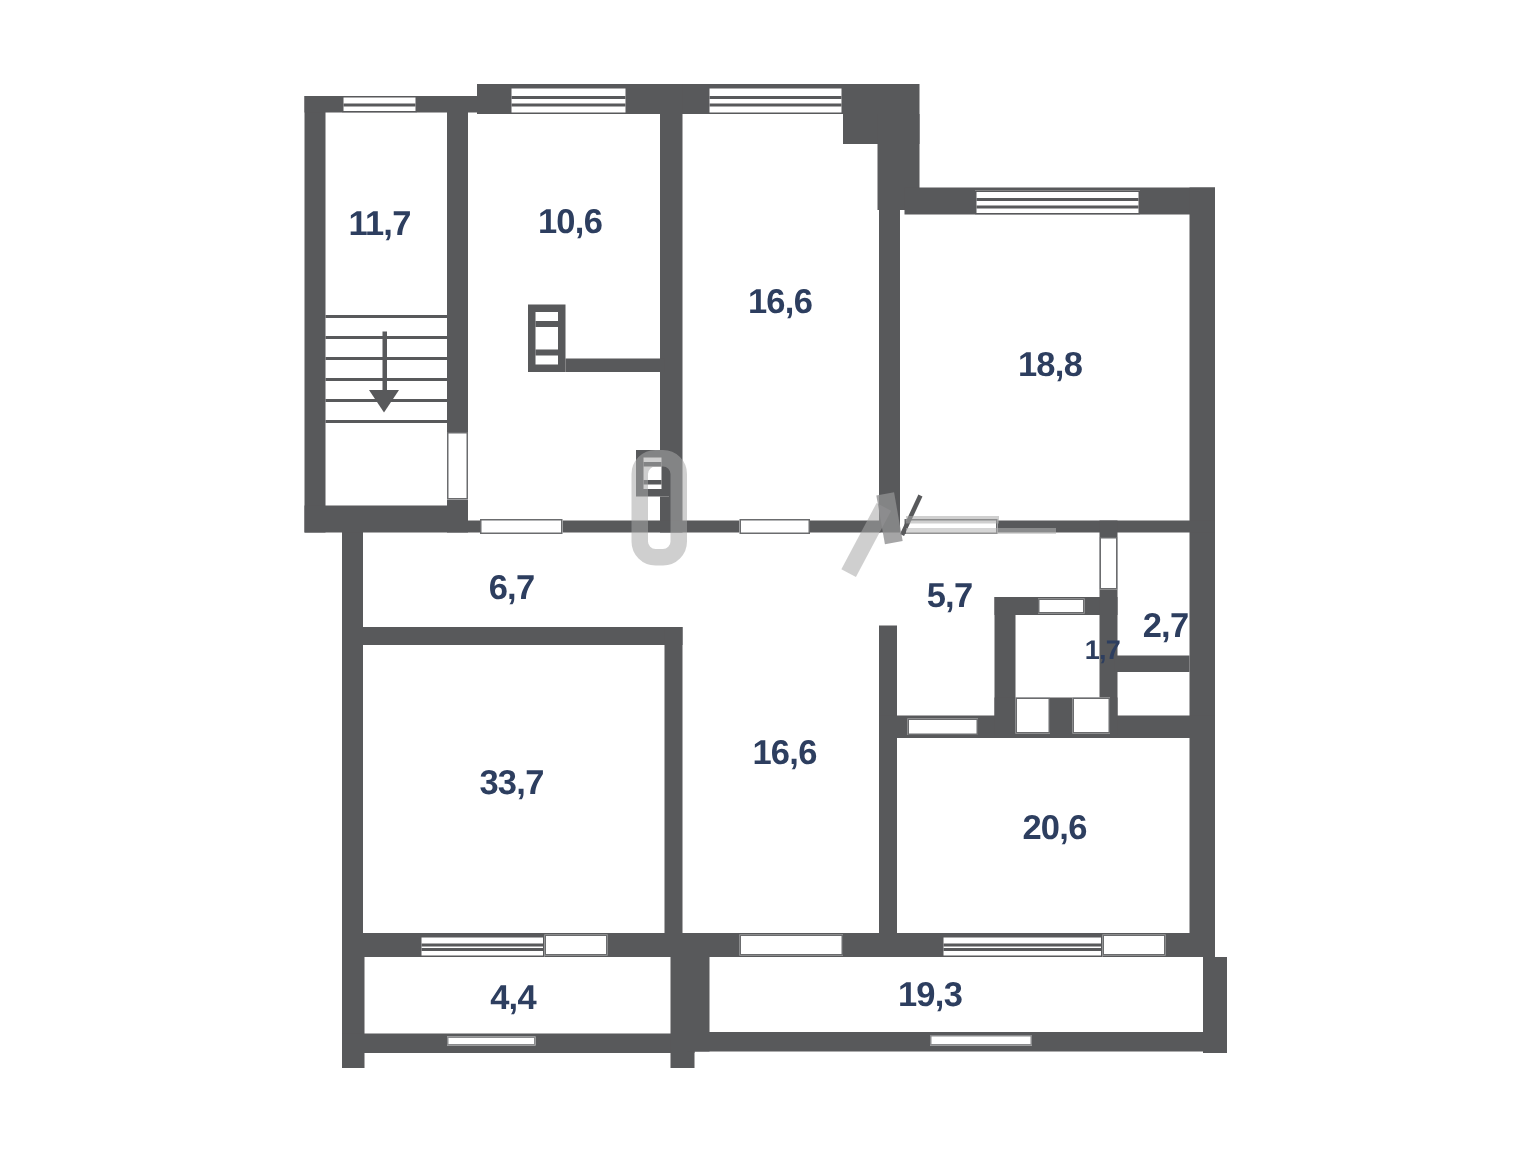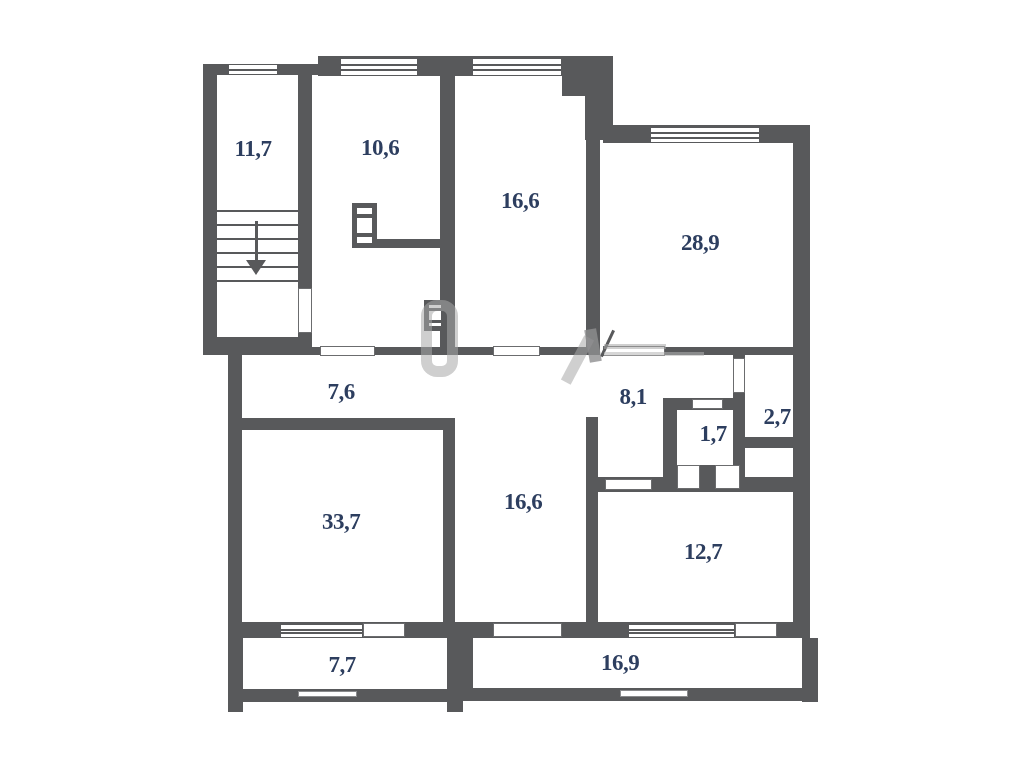--- a/index.html
+++ b/index.html
@@ -1,17 +1,17 @@
 <!DOCTYPE html>
 <html><head>
 <meta charset="utf-8">
 <style>
   html,body{margin:0;padding:0;background:#ffffff;}
   #canvas{position:relative;width:1024px;height:768px;background:#ffffff;overflow:hidden;
-          font-family:Liberation Serif, serif;}
+          font-family:Liberation Sans, sans-serif;}
   .wall{position:absolute;background:#58595b;z-index:5;}
   .window{position:absolute;background:#ffffff;border:1.5px solid #58595b;box-sizing:border-box;z-index:10;}
   .winline{position:absolute;left:0;right:0;background:#58595b;height:1.5px;}
   .door{position:absolute;background:#ffffff;border:1px solid #6b6c6e;box-sizing:border-box;z-index:10;}
   .rail{position:absolute;background:#ffffff;border:1px solid #8a8b8d;box-sizing:border-box;z-index:10;}
   .tread{position:absolute;background:#58595b;height:2px;z-index:6;}
   .vent{position:absolute;border:5px solid #58595b;background:#ffffff;box-sizing:border-box;z-index:7;}
   .ventbar{position:absolute;left:0;right:0;background:#58595b;height:4px;}
   .arrow-shaft{position:absolute;width:2.5px;background:#58595b;z-index:7;}
   .arrow-head{position:absolute;width:0;height:0;border-left:10px solid transparent;
@@ -42,30 +42,30 @@
 
   <div class="wm" style="left:421px;top:300px;width:37px;height:77px;border:11px solid #a8a8a8;border-radius:16px;box-sizing:border-box;"></div>
   <div class="wm" style="left:572px;top:335px;width:11px;height:50px;background:#a8a8a8;transform:rotate(28deg);"></div>
   <div class="wm" style="left:587px;top:329px;width:12px;height:33px;background:#8f8f90;transform:rotate(-10deg);opacity:0.8;"></div>
   <div class="wm" style="left:604px;top:344px;width:62px;height:5px;background:#a8a8a8;"></div>
   <div class="wm" style="left:604px;top:352px;width:100px;height:4px;background:#b5b5b5;"></div>
 
   <div class="room-label" style="left:253px;top:149px;">11,7</div>
   <div class="room-label" style="left:380px;top:148px;">10,6</div>
   <div class="room-label" style="left:520px;top:201px;">16,6</div>
-  <div class="room-label" style="left:700px;top:243px;">28,9</div>
-  <div class="room-label" style="left:341px;top:392px;">7,6</div>
-  <div class="room-label" style="left:633px;top:397px;">8,1</div>
-  <div class="room-label" style="left:713px;top:434px;font-size:23px;">1,7</div>
+  <div class="room-label" style="left:700px;top:243px;">18,8</div>
+  <div class="room-label" style="left:341px;top:392px;">6,7</div>
+  <div class="room-label" style="left:633px;top:397px;">5,7</div>
+  <div class="room-label" style="left:735px;top:434px;font-size:18px;">1,7</div>
   <div class="room-label" style="left:777px;top:417px;">2,7</div>
   <div class="room-label" style="left:341px;top:522px;">33,7</div>
   <div class="room-label" style="left:523px;top:502px;">16,6</div>
-  <div class="room-label" style="left:703px;top:552px;">12,7</div>
-  <div class="room-label" style="left:342px;top:665px;">7,7</div>
-  <div class="room-label" style="left:620px;top:663px;">16,9</div>
+  <div class="room-label" style="left:703px;top:552px;">20,6</div>
+  <div class="room-label" style="left:342px;top:665px;">4,4</div>
+  <div class="room-label" style="left:620px;top:663px;">19,3</div>
 <div class="wall" style="left: 203px; top: 64px; width: 14px; height: 291px;"></div>
     <div class="wall" style="left: 203px; top: 64px; width: 115px; height: 11px;"></div>
     <div class="wall" style="left: 318px; top: 56px; width: 244px; height: 20px;"></div>
     <div class="wall" style="left: 562px; top: 56px; width: 51px; height: 40px;"></div>
     <div class="wall" style="left: 585px; top: 76px; width: 28px; height: 64px;"></div>
     <div class="wall" style="left: 603px; top: 125px; width: 207px; height: 18px;"></div>
     <div class="wall" style="left: 793px; top: 125px; width: 17px; height: 513px;"></div>
     <div class="wall" style="left: 228px; top: 622px; width: 582px; height: 16px;"></div>
     <div class="wall" style="left: 228px; top: 345px; width: 14px; height: 293px;"></div>
     <div class="wall" style="left: 203px; top: 337px; width: 107px; height: 18px;"></div>

